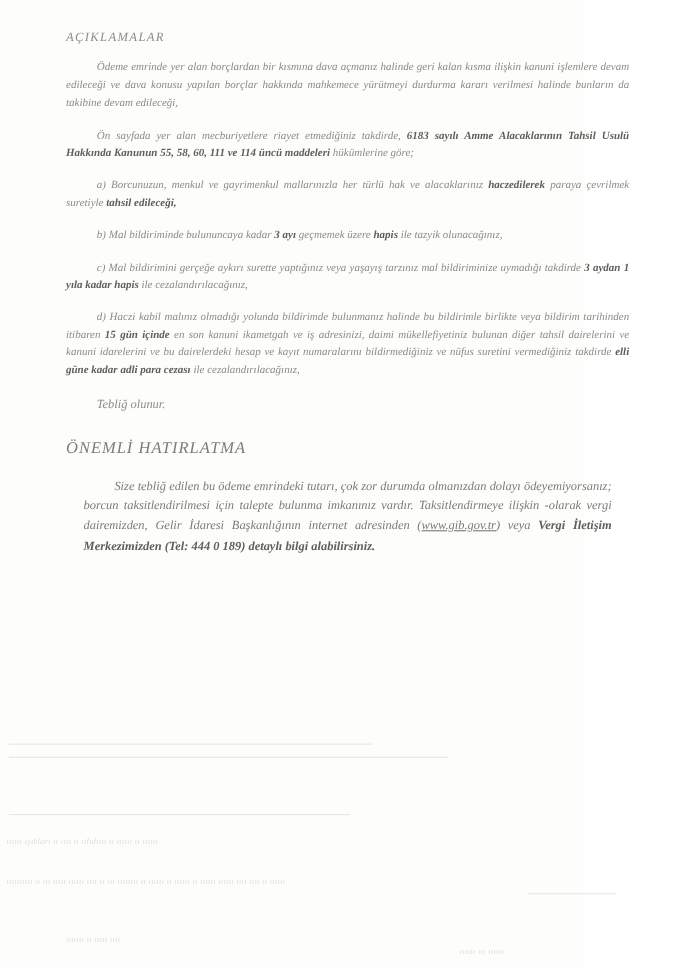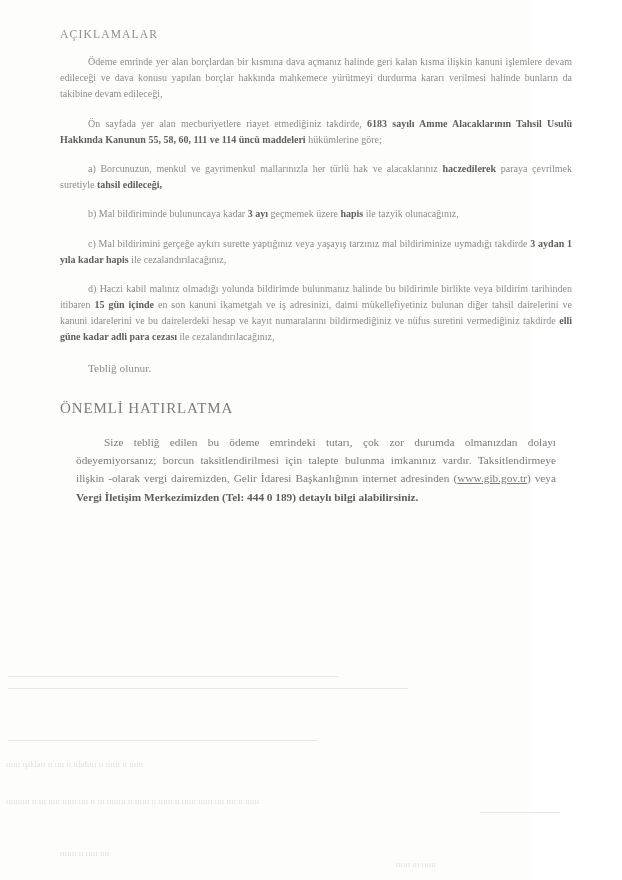--- a/index.html
+++ b/index.html
@@ -11,20 +11,21 @@
     height: 880px;
     background: #ffffff;
     font-family: "Liberation Serif", serif;
     overflow: hidden;
   }
   .page {
     position: relative;
     width: 532px;
     height: 880px;
     background: #fdfdfc;
+    font-style: italic;
   }
   .doc-body {
     position: absolute;
     left: 60px;
     top: 28px;
     width: 512px;
   }
   .section-title {
     font-size: 11.5px;
     letter-spacing: 1.2px;
@@ -129,17 +130,17 @@
 
   </div>
 
   <div class="ghost-line" style="left:8px; top:676px; width:330px;"></div>
   <div class="ghost-line" style="left:8px; top:688px; width:400px;"></div>
   <div class="ghost-line" style="left:8px; top:740px; width:310px;"></div>
 
   <div class="ghost" style="left:6px; top:760px;">ıııııı ışıkları ıı ıııı ıı ıılıdıııı ıı ıııııı ıı ıııııı</div>
   <div class="ghost" style="left:6px; top:797px;">ıııııııııı ıı ııı ııııı ıııııı ıııı ıı ııı ıııııııı ıı ıııııı ıı ıııııı ıı ıııııı ıııııı ıııı ıııı ıı ıııııı</div>
   <div class="ghost" style="left:60px; top:849px;">ııııııı ıı ııııı ıııı</div>
-  <div class="ghost" style="left:396px; top:860px;">ıııııı ııı ıııııı</div>
+  <div class="ghost" style="left:418px; top:860px;">ıııııı ııı ıııııı</div>
 
   <div class="ghost-line" style="left:480px; top:812px; width:80px;"></div>
 
 </div>
 
 </body></html>

